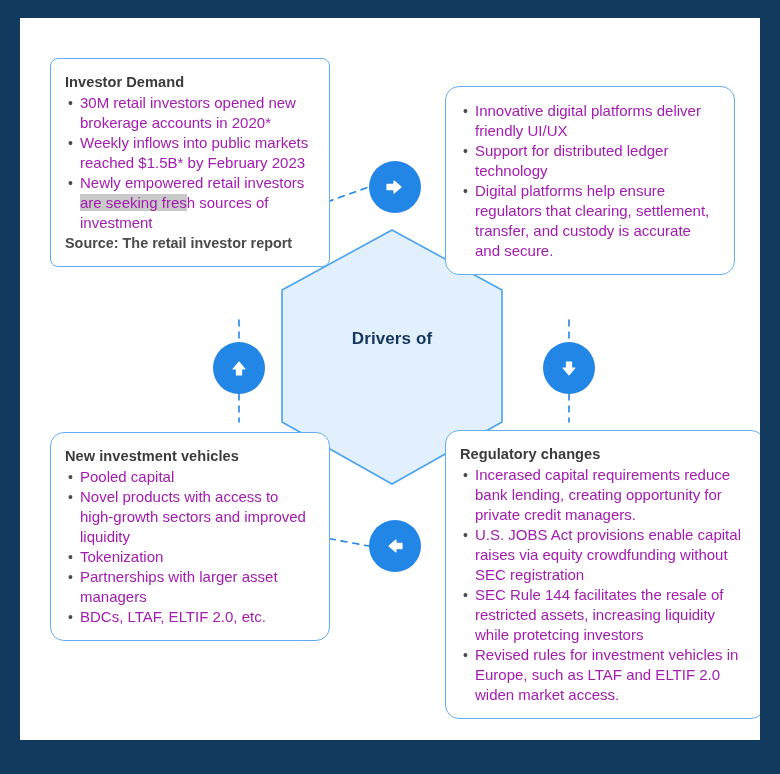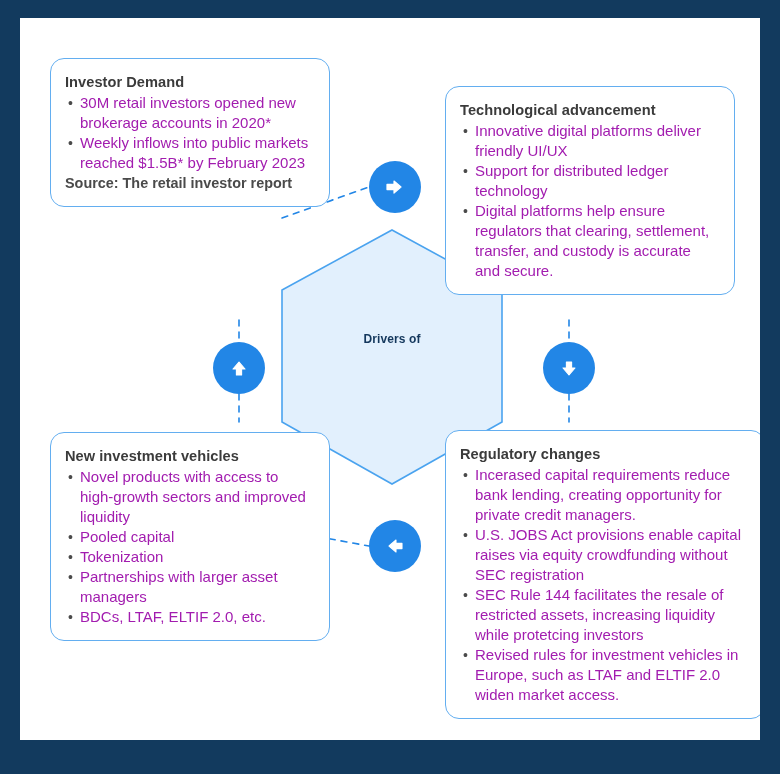--- a/index.html
+++ b/index.html
@@ -35,21 +35,21 @@
     pointer-events: none;
   }
   .hex-label {
     position: absolute;
     left: 262px;
     top: 310px;
     width: 220px;
     text-align: center;
     color: #13375c;
     font-weight: bold;
-    font-size: 12px;
+    font-size: 17px;
     line-height: 22px;
     letter-spacing: .1px;
   }
   
   .card {
     position: absolute;
     background: #ffffff;
     border: 1.3px solid #63aef0;
     border-radius: 14px;
     box-sizing: border-box;
@@ -88,21 +88,21 @@
     font-size: 14.4px;
     color: #4a4a4a;
     line-height: 20.3px;
     margin-top: 0;
     font-weight: bold;
   }
   .hl {
     background: #c9c9c9;
   }
   
-  #card-investor-demand   { left: 30px;  top: 40px;  width: 280px; }
+  #card-investor-demand   { left: 30px;  top: 40px;  width: 280px; border-radius: 8px; }
   #card-tech-advancement  { left: 425px; top: 68px;  width: 290px; }
   #card-new-vehicles      { left: 30px;  top: 414px; width: 280px; }
   #card-regulatory        { left: 425px; top: 412px; width: 320px; }
   
   .arrow-circle {
     position: absolute;
     width: 52px;
     height: 52px;
     border-radius: 50%;
     background: #2286e6;
@@ -140,38 +140,38 @@
 
     <div class="hex-label">
       <div>Drivers of</div>
     </div>
 
     <div class="card" id="card-investor-demand">
       <div class="card-title">Investor Demand</div>
       <ul>
         <li>30M retail investors opened new brokerage accounts in 2020*</li>
         <li>Weekly inflows into public markets reached $1.5B* by February 2023</li>
+        <li>Newly empowered retail investors <span class="hl">are seeking fres</span>h sources of investment</li>
       </ul>
       <div class="source">Source: The retail investor report</div>
     </div>
 
     <div class="card" id="card-tech-advancement">
-      <div class="card-title">Technological advancement</div>
       <ul>
         <li>Innovative digital platforms deliver friendly UI/UX</li>
         <li>Support for distributed ledger technology</li>
         <li>Digital platforms help ensure regulators that clearing, settlement, transfer, and custody is accurate and secure.</li>
       </ul>
     </div>
 
     <div class="card" id="card-new-vehicles">
       <div class="card-title">New investment vehicles</div>
       <ul>
+        <li>Pooled capital</li>
         <li>Novel products with access to high-growth sectors and improved liquidity</li>
-        <li>Pooled capital</li>
         <li>Tokenization</li>
         <li>Partnerships with larger asset managers</li>
         <li>BDCs, LTAF, ELTIF 2.0, etc.</li>
       </ul>
     </div>
 
     <div class="card" id="card-regulatory">
       <div class="card-title">Regulatory changes</div>
       <ul>
         <li>Incerased capital requirements reduce bank lending, creating opportunity for private credit managers.</li>

